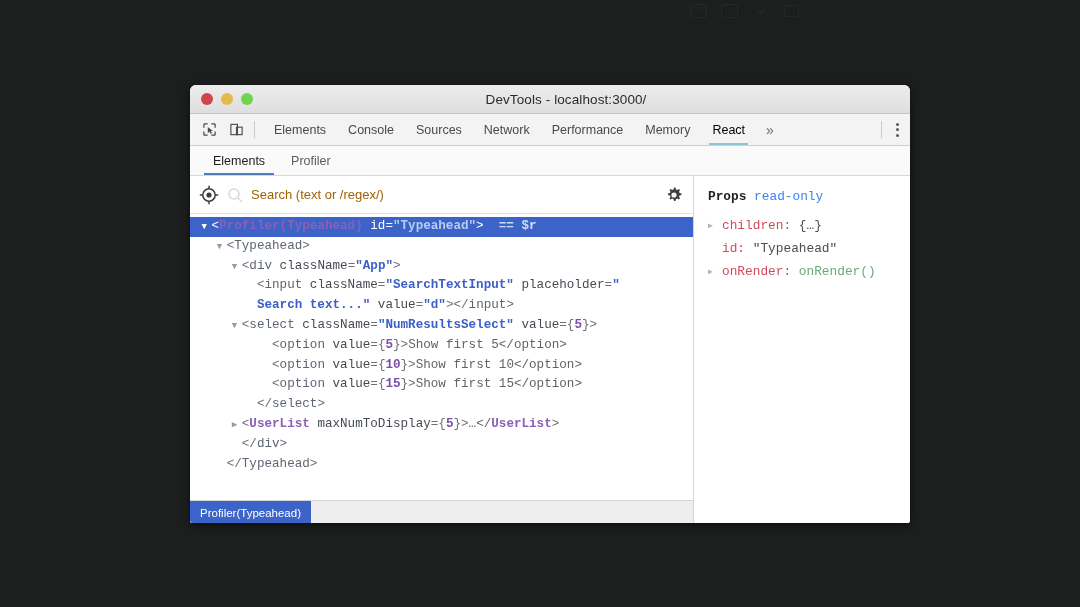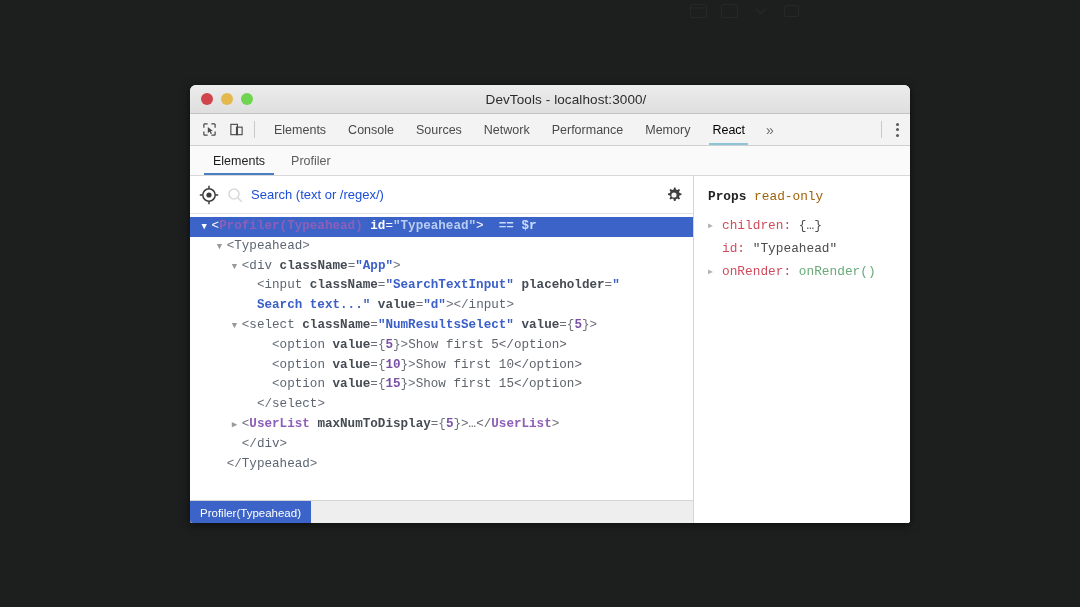--- a/index.html
+++ b/index.html
@@ -197,21 +197,21 @@
     border-bottom: 1px solid #e2e2e2;
     background: #fff;
     padding: 0 10px 0 9px;
     gap: 8px;
   }
   .target-icon { width: 20px; height: 20px; flex: none; }
   .search-glass { width: 16px; height: 16px; flex: none; opacity: 0.28; }
   .search-input-text {
     flex: 1;
     font-size: 13px;
-    color: #1d4ed8;
+    color: #a16207;
     font-family: "Liberation Sans", sans-serif;
   }
   .gear-icon { width: 18px; height: 18px; flex: none; }
 
   
   .tree {
     flex: 1;
     overflow: hidden;
     font-family: "Liberation Mono", monospace;
     font-size: 12.6px;
@@ -239,21 +239,21 @@
     width: 10px;
     color: #9a9a9a;
     font-size: 9px;
   }
   .arrow.open::before  { content: "\25BC"; }
   .arrow.closed::before{ content: "\25B6"; }
   .tree-row.selected .arrow { color: #fff; }
 
   .tag    { color: #5c6673; margin-top: 12px; }
   .tagc   { color: #8e5fb8; font-weight: bold; }
-  .attr   { color: #454b54; font-weight: bold; }
+  .attr   { color: #454b54; font-weight: normal; }
   .str    { color: #3a5fc8; font-weight: bold; }
   .num    { color: #7a4fa8; font-weight: bold; }
   .punct  { color: #6b7079; }
   .plain  { color: #5f646b; }
   .dollar { color: #cfe0ff; font-weight: bold; }
 
   
   .breadcrumb-bar {
     height: 24px;
     background: #eeeeee;
@@ -272,21 +272,21 @@
   }
 
   
   .props-title {
     font-family: "Liberation Mono", monospace;
     font-size: 12.8px;
     color: #222;
     margin-bottom: 10px;
   }
   .props-title .ttl { font-weight: bold; }
-  .props-title .ro  { color: #a16207; font-weight: normal; }
+  .props-title .ro  { color: #3b82f6; font-weight: normal; }
   .prop-row {
     font-family: "Liberation Mono", monospace;
     font-size: 12.8px;
     line-height: 23px;
     white-space: pre;
     display: flex;
     align-items: center;
   }
   .prop-arrow {
     display: inline-block;

